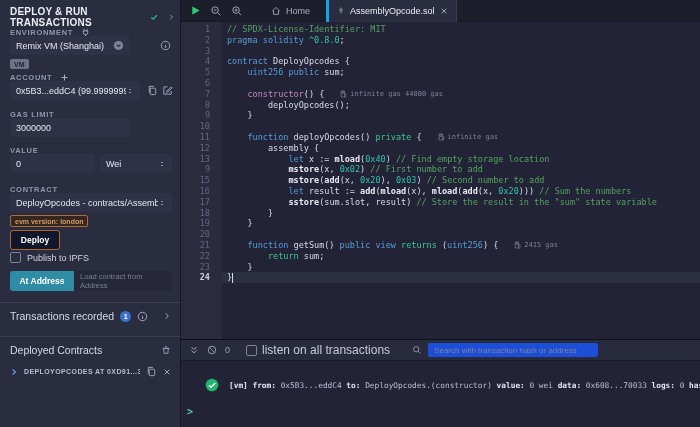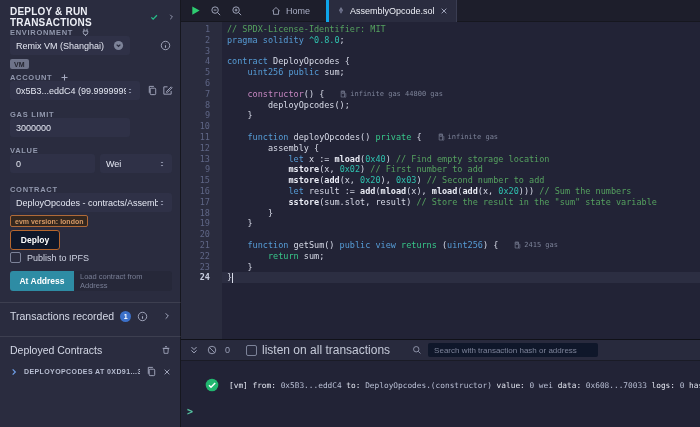--- a/index.html
+++ b/index.html
@@ -44,25 +44,25 @@
   .code-line.current .ln{color:#c9cee0;font-weight:bold;}
   .tk-c{color:#55a15f}.tk-k{color:#569cd6}.tk-m{color:#c586c0}.tk-n{color:#2fc2af}.tk-g{color:#38c78a}.tk-f{color:#e9ebf4;font-weight:bold}.tk-p{color:#d8dbe8}
   .gas{color:#7d8399;font-size:7px;font-family:"DejaVu Sans Mono",monospace;margin-left:16px;display:inline-flex;align-items:center;gap:3px;vertical-align:top;text-align:center;}
   .cursor{display:inline-block;width:1px;height:10px;background:#d8dbe8;vertical-align:middle;margin-left:0px;}
   
   #terminal{position:absolute;left:181px;top:339px;width:519px;height:88px;background:#222336;border-top:1px solid #101118;box-sizing:border-box;}
   #term-head{height:21px;background:#282a3d;border-bottom:1px solid #1a1b26;display:flex;align-items:center;gap:8px;padding:0 8px;box-sizing:border-box;}
   #term-head .count{font-size:9px;color:#9aa0b8;}
   #term-head .listen{display:flex;align-items:center;gap:5px;font-size:12px;color:#c5cad8;margin-left:8px;}
   .search-box{margin-left:14px;display:flex;align-items:center;gap:6px;}
-  .search-box input{width:158px;height:14px;background:#0f172a;border:none;border-radius:2px;color:#b9bfd4;font-size:8px;padding:0 6px;outline:none;font-family:"Liberation Sans",sans-serif;}
+  .search-box input{width:158px;height:14px;background:#1d4ed8;border:none;border-radius:2px;color:#b9bfd4;font-size:8px;padding:0 6px;outline:none;font-family:"Liberation Sans",sans-serif;}
   .search-box input::placeholder{color:#7d8399;}
   #term-log{position:absolute;left:24px;top:38px;display:flex;align-items:center;gap:10px;}
   #term-log .txt{font-family:"DejaVu Sans Mono",monospace;font-size:7.8px;color:#b9bfd4;white-space:nowrap;}
-  #term-log .txt .b{color:#e3e6f0;font-weight:normal;}
+  #term-log .txt .b{color:#e3e6f0;font-weight:bold;}
   #term-prompt{position:absolute;left:6px;bottom:10px;color:#57c7a3;font-size:10px;font-weight:bold;font-family:"DejaVu Sans Mono",monospace;}
 </style>
 </head>
 <body>
 
 <div id="app">
 
   <div id="sidebar">
     <div class="sb-title">
       <span>DEPLOY &amp; RUN TRANSACTIONS</span>

